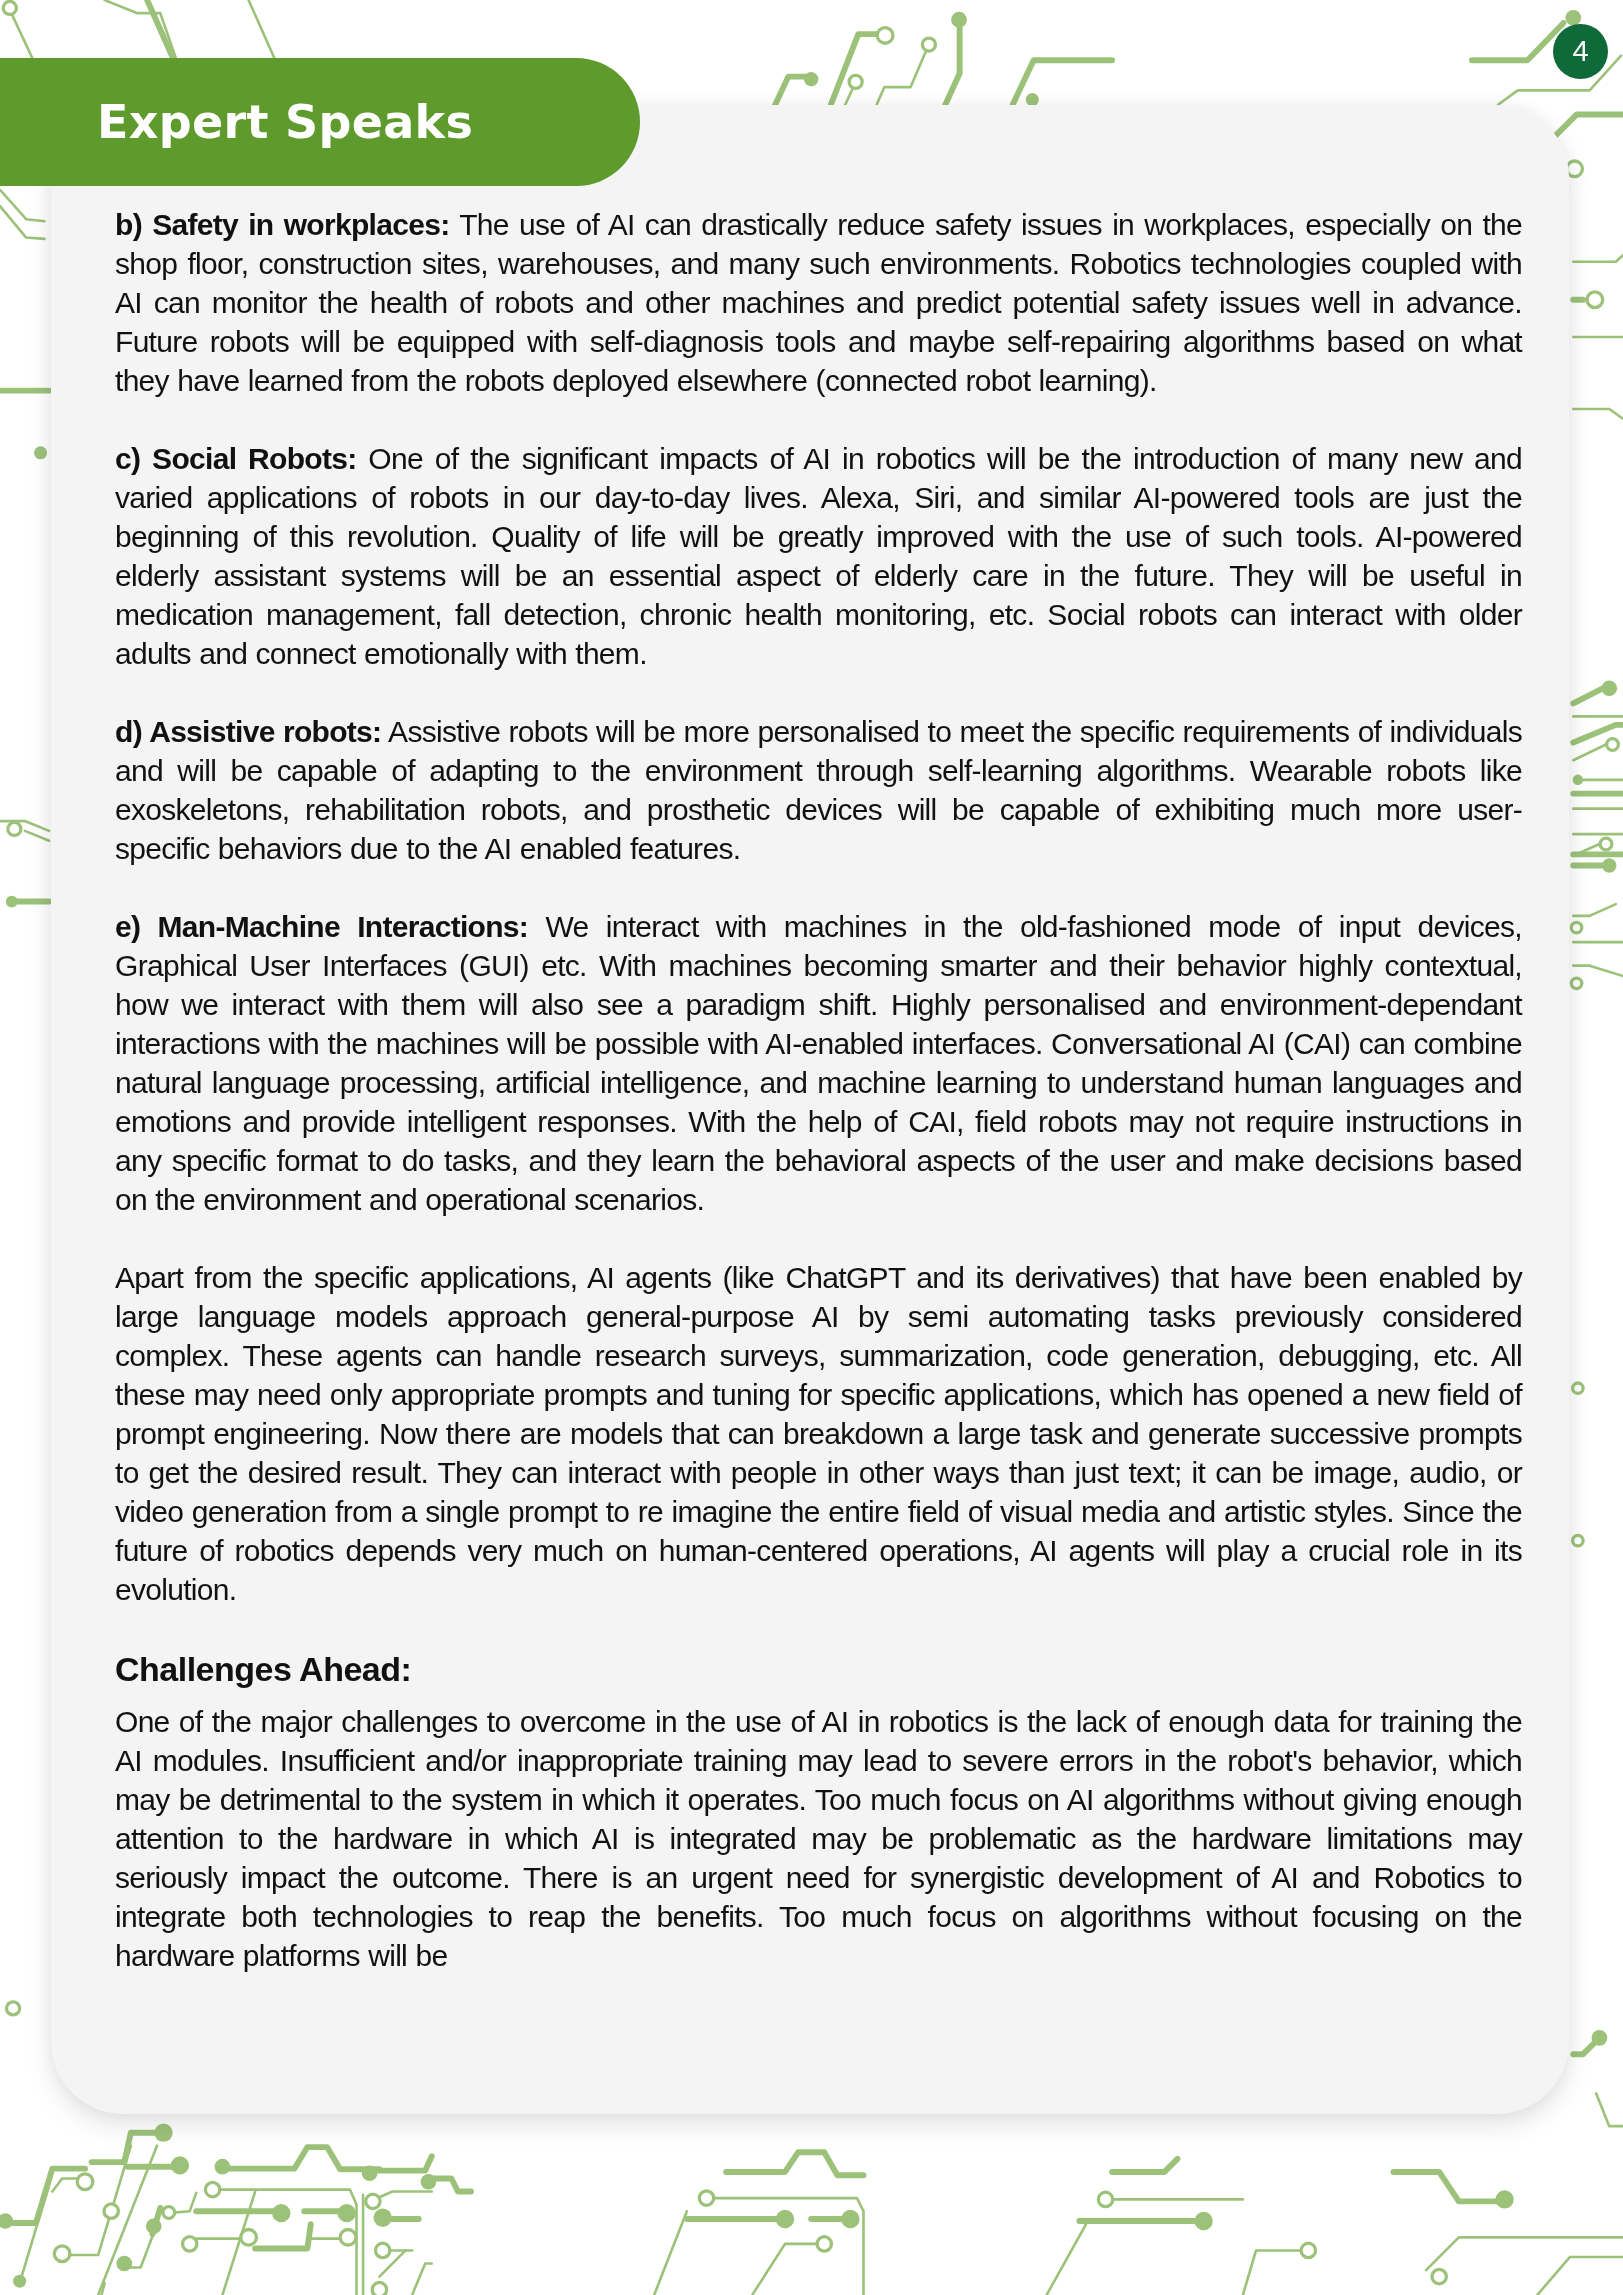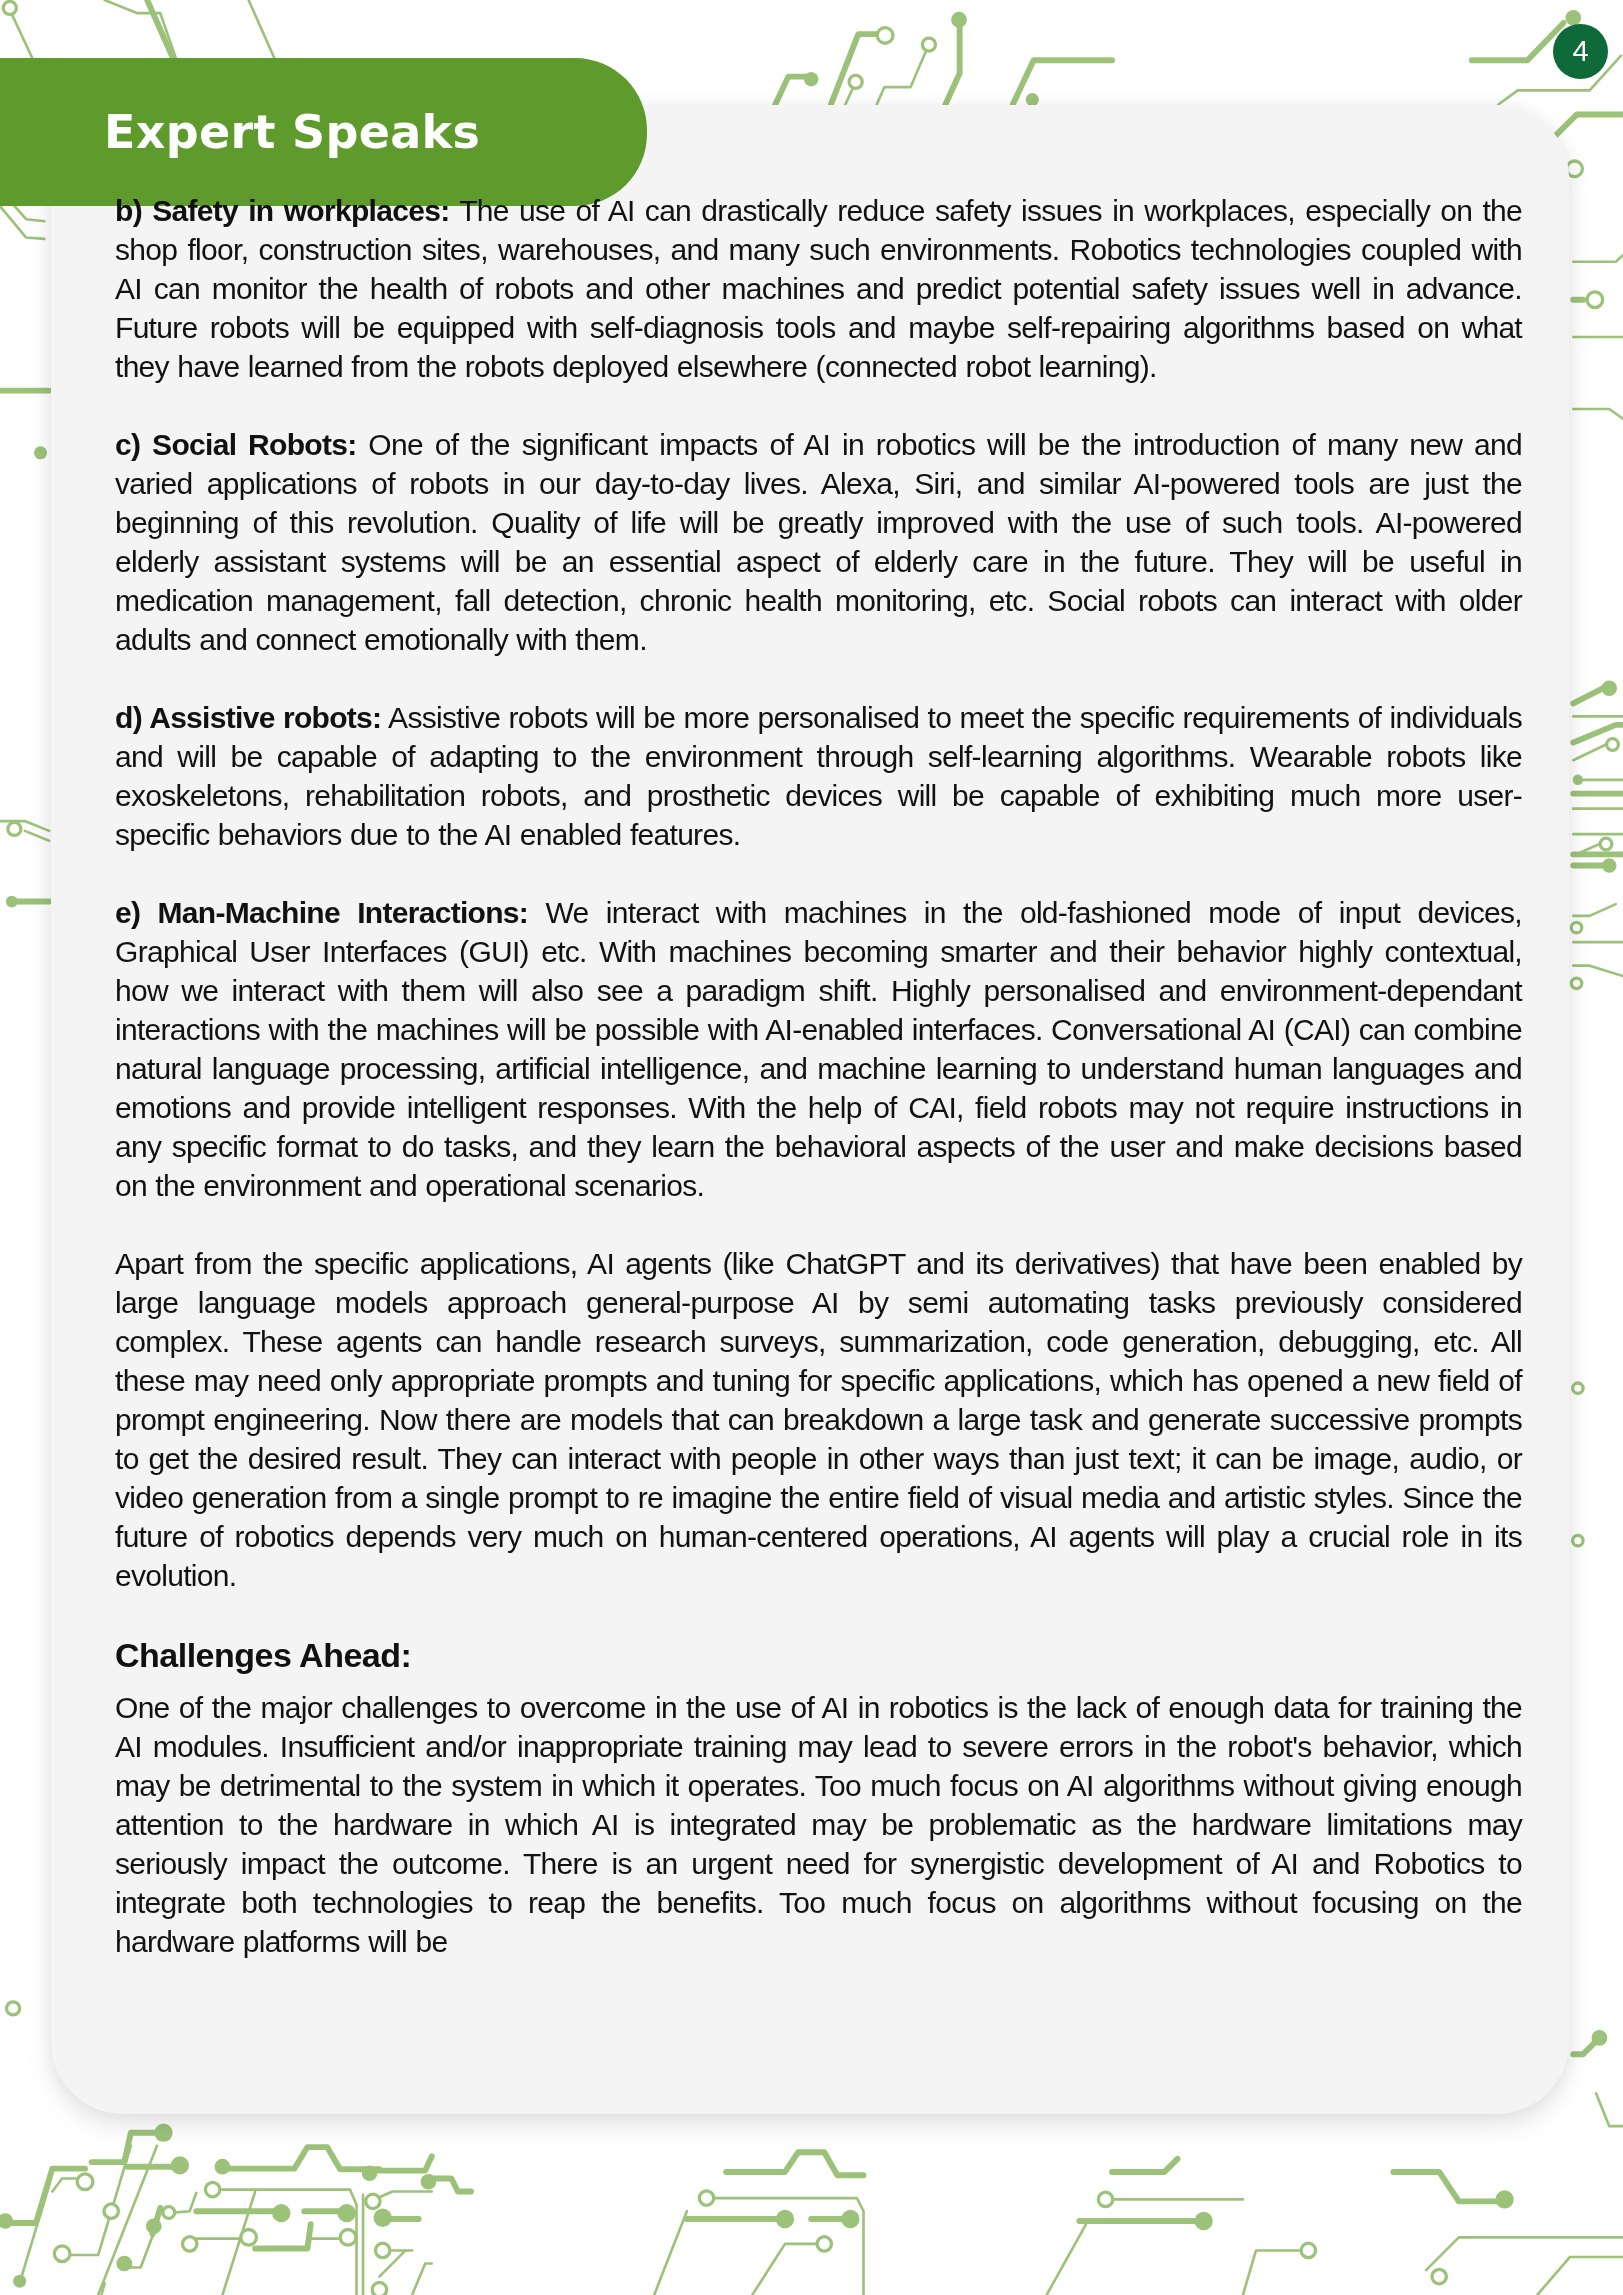--- a/index.html
+++ b/index.html
@@ -14,36 +14,36 @@
   .bg-circuits .thin { stroke-width: 4; }
   .bg-circuits .pad { fill: #9cc27a; stroke: none; }
   .bg-circuits .ring { fill: #ffffff; stroke: #9cc27a; stroke-width: 5; }
 
   .card {
     position: absolute; left: 51px; top: 105px; width: 1518px; height: 2009px;
     background: #f4f4f4; border-radius: 72px; z-index: 1;
     box-shadow: 0 11.8px 26px rgba(0,0,0,0.10), 0 0 15.7px rgba(0,0,0,0.05);
   }
   .header-banner {
-    position: absolute; left: 0; top: 58px; width: 640px; height: 148px;
+    position: absolute; left: 0; top: 58px; width: 640px; height: 128px;
     background: #5e9a2c; border-radius: 0 72px 72px 0; z-index: 2;
-    display: flex; align-items: center; padding-left: 7px;
+    display: flex; align-items: center;
   }
   .header-title {
     margin-left: 97px; color: #ffffff; font-weight: bold; font-size: 46px;
     letter-spacing: 0.3px; font-family: "DejaVu Sans", sans-serif;
   }
   .page-number {
     position: absolute; left: 1553px; top: 24px; width: 55px; height: 55px;
     border-radius: 50%; background: #0f6a3a; color: #ffffff; z-index: 3;
     display: flex; align-items: center; justify-content: center;
     font-size: 29px; font-family: "Liberation Sans", sans-serif;
   }
   .content {
-    position: absolute; left: 115px; top: 191px; width: 1407px; z-index: 2;
+    position: absolute; left: 115px; top: 205px; width: 1407px; z-index: 2;
     color: #111111; font-size: 30px; line-height: 39px;
     font-family: "Liberation Sans Narrow", "Liberation Sans", sans-serif;
   }
   .content p {
     margin: 0 0 39px 0; text-align: justify; letter-spacing: -0.7px; word-spacing: 0.7px;
     font-stretch: condensed;
   }
   .content .lead { font-weight: bold; }
   .section-heading {
     font-weight: bold; font-size: 34px; line-height: 42px; margin: 2.6px 0 0 0; letter-spacing: -0.5px;

